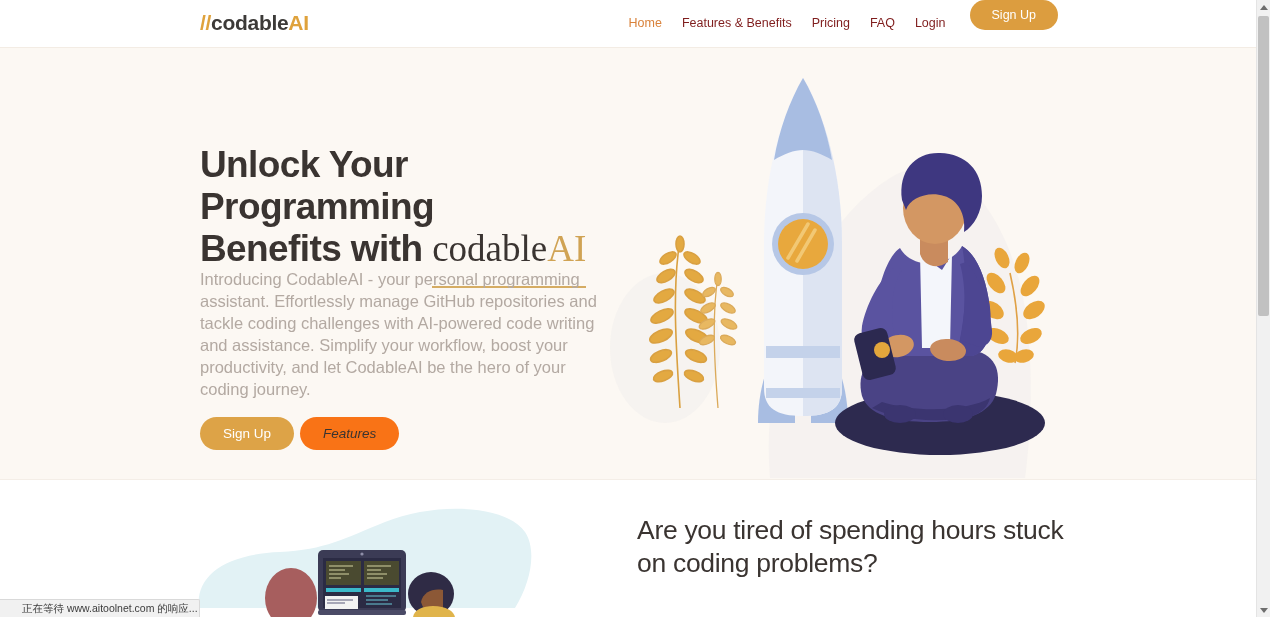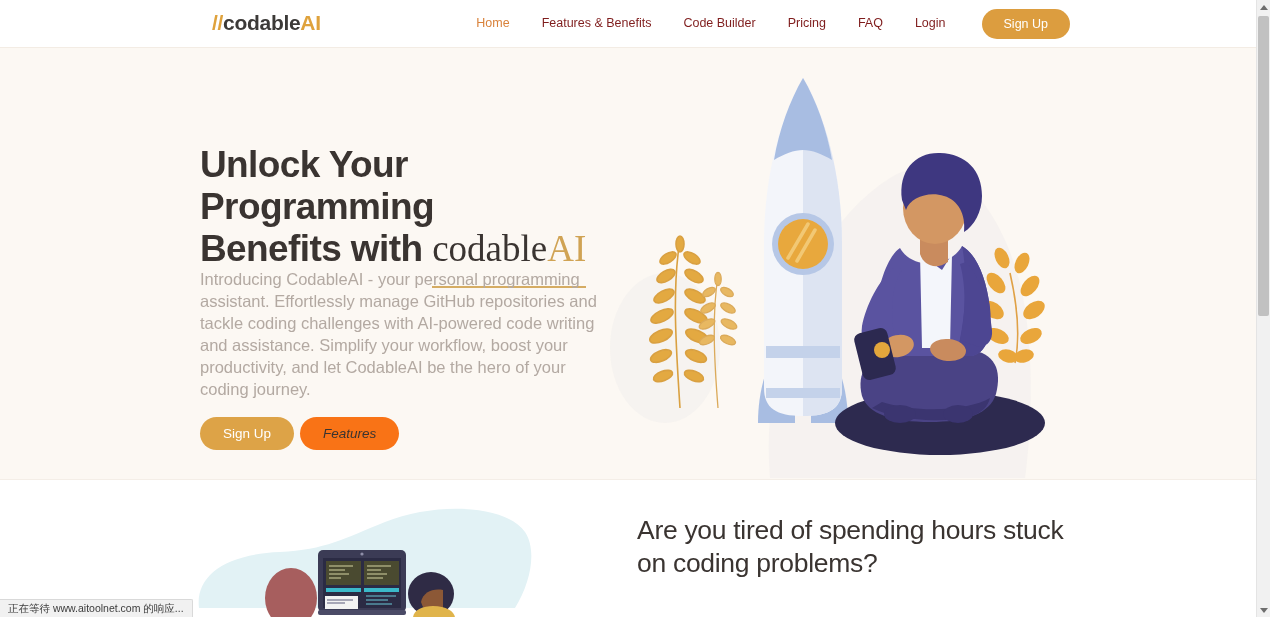--- a/index.html
+++ b/index.html
@@ -13,40 +13,40 @@
   
   #viewport {
     position:absolute; left:0; top:0;
     width:1256px; height:617px;
     overflow:hidden;
     background:#ffffff;
   }
 
   
   #header {
-    position:absolute; left:12px; top:0;
+    position:absolute; left:0; top:0;
     width:1256px; height:47px;
     background:#ffffff;
     display:flex; align-items:center;
     z-index:5;
   }
   #logo {
     position:absolute; left:200px; top:11px;
     font-size:21px; font-weight:bold;
     letter-spacing:-0.3px;
     white-space:nowrap;
   }
   #logo .slash { color:#DFA23C; font-weight:bold; }
   #logo .word  { color:#3C3A38; }
   #logo .ai    { color:#DFA23C; }
 
   #nav {
     position:absolute; right:198px; top:0;
     height:47px;
-    display:flex; align-items:center; gap:12px;
+    display:flex; align-items:flex-start; gap:0;
   }
   .nav-link {
     font-size:12.5px;
     color:#7f1d1d;
     padding:0 10px;
     white-space:nowrap;
     cursor:pointer;
     line-height:47px;
   }
   .nav-link.active { color:#D9823B; }
@@ -173,21 +173,21 @@
   
   #statusbar {
     position:absolute; left:0; bottom:0;
     height:18px;
     max-width:200px;
     background:#F1F1F1;
     border-top:1px solid #D9D9D9;
     border-right:1px solid #D9D9D9;
     border-top-right-radius:2px;
     display:flex; align-items:center;
-    padding:0 8px;
+    padding:0 22px;
     font-size:10.5px;
     color:#3C3C3C;
     white-space:nowrap;
     overflow:hidden;
     z-index:30;
   }
 </style>
 </head>
 <body>
 
@@ -195,21 +195,20 @@
 
   <div id="header">
 
     <div id="logo">
       <span class="slash">//</span><span class="word">codable</span><span class="ai">AI</span>
     </div>
 
     <div id="nav">
       <span class="nav-link active">Home</span>
       <span class="nav-link">Features &amp; Benefits</span>
-      <span class="nav-link">Code Builder</span>
       <span class="nav-link">Pricing</span>
       <span class="nav-link">FAQ</span>
       <span class="nav-link">Login</span>
       <button id="nav-signup">Sign Up</button>
     </div>
 
   </div>
 
   <div id="hero">
 

